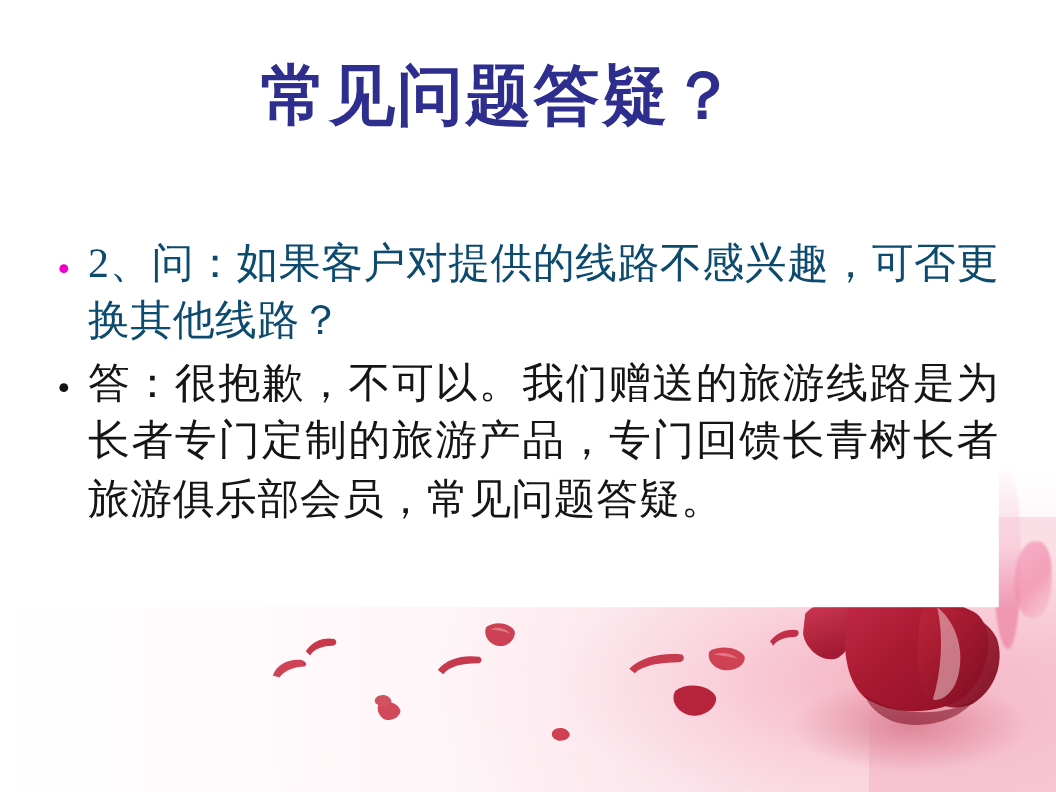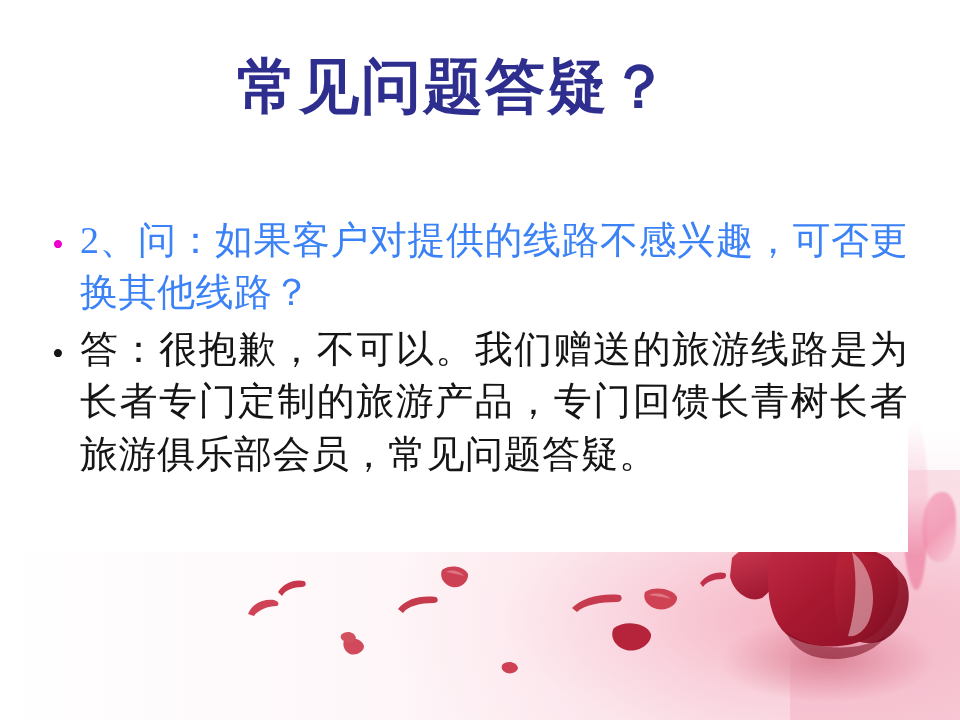--- a/index.html
+++ b/index.html
@@ -154,21 +154,21 @@
   .bullet-text {
     flex: 1 1 auto;
     font-family: "Liberation Serif", "DejaVu Serif", serif;
     font-size: 38px;
     line-height: 1.38;
     letter-spacing: 0.5px;
     text-align: justify;
     text-justify: inter-character;
   }
 
-  .bullet-row.q .bullet-text { color: #3b82f6; }
+  .bullet-row.q .bullet-text { color: #0c4a6e; }
   .bullet-row.a .bullet-text { color: #151515; }
 
   .bullet-row.q { margin-bottom: 4px; }
 </style>
 </head>
 <body>
 
 <div class="slide">
 
   <div class="bg-layer">

